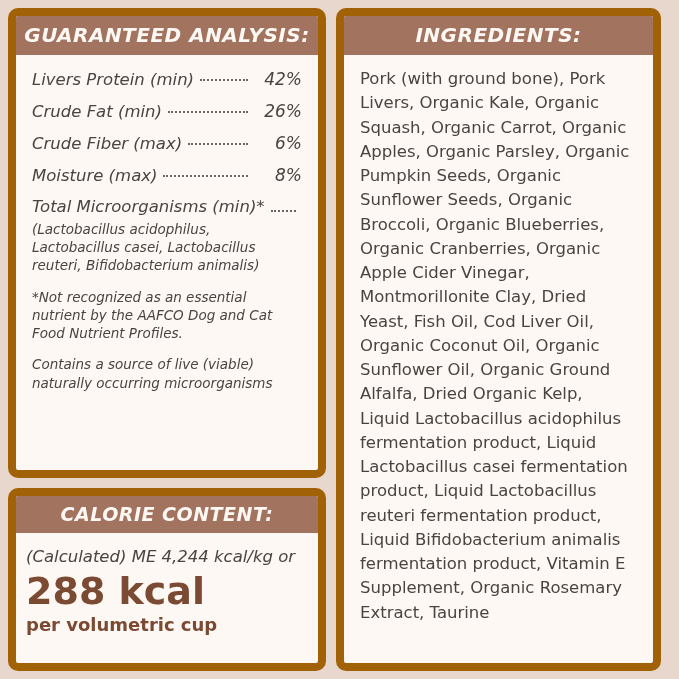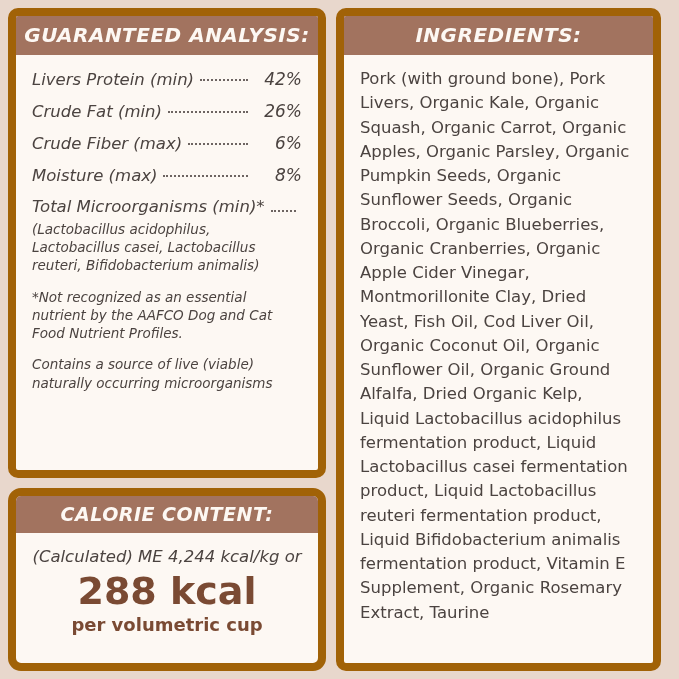--- a/index.html
+++ b/index.html
@@ -133,25 +133,24 @@
     font-style: italic;
     font-size: 13.5px;
     line-height: 1.35;
     color: #4b4340;
     margin-bottom: 13px;
   }
 
   
   .cal-panel {
     flex: 1 1 auto;
-    border-radius: 13px;
   }
   .cal-body {
     padding: 14px 10px 10px 10px;
-    text-align: center;
+    text-align: left;
     color: #4b4340;
   }
   .cal-line1 {
     font-style: italic;
     font-size: 16.5px;
     margin-bottom: 6px;
   }
   .cal-big {
     font-size: 38px;
     font-weight: bold;

